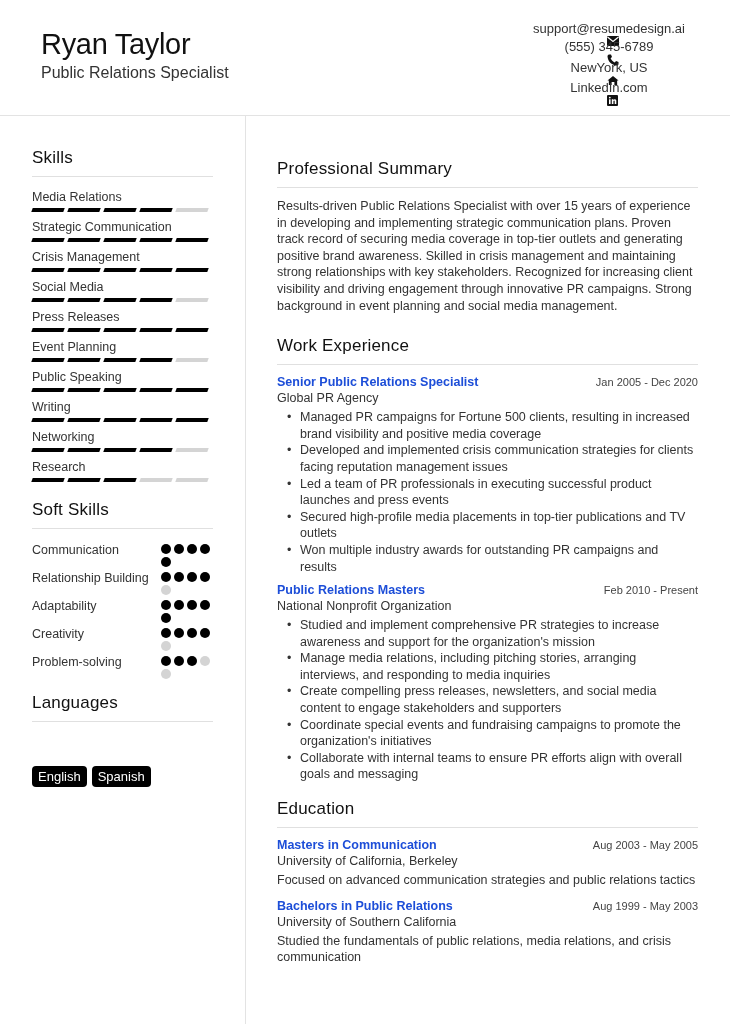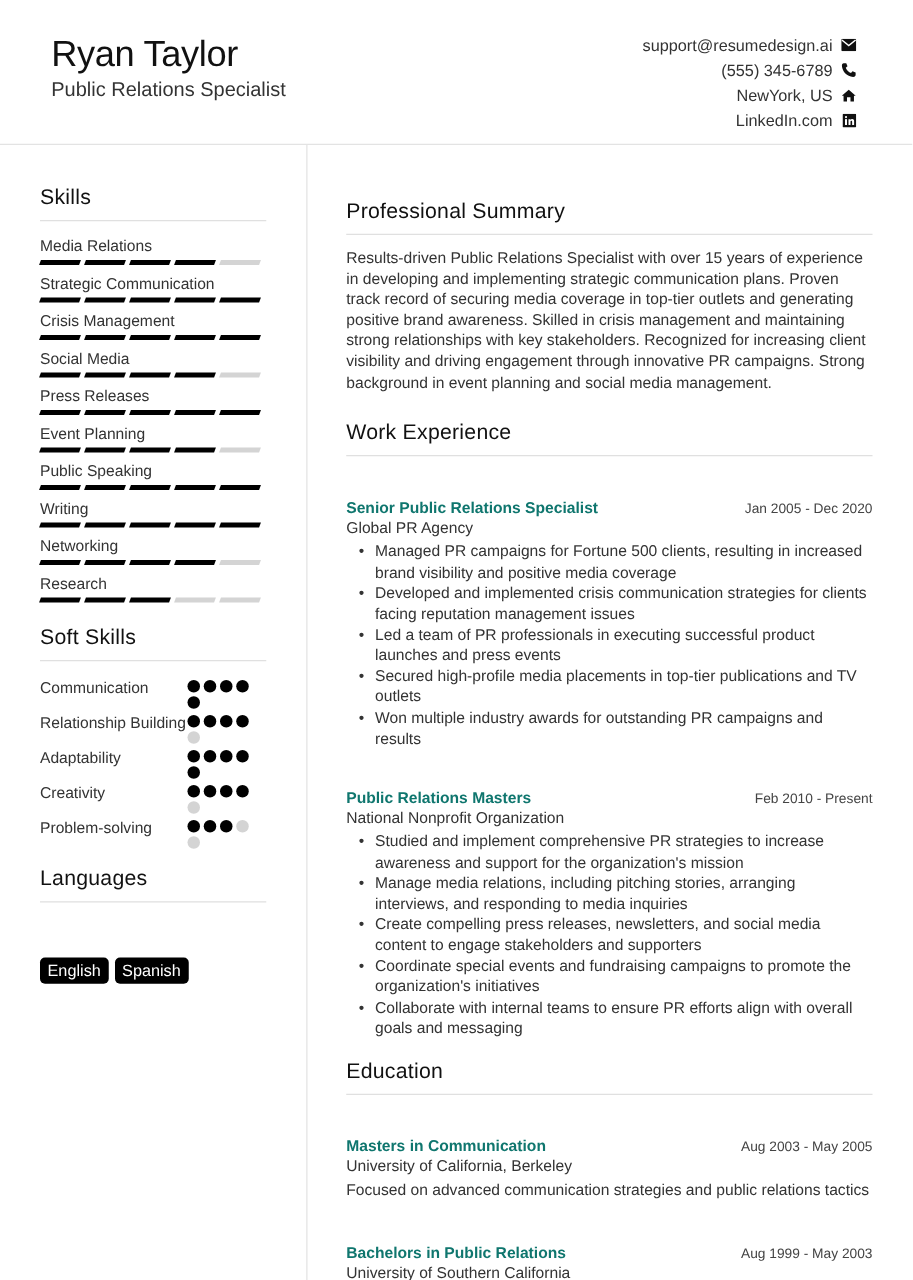--- a/index.html
+++ b/index.html
@@ -3,50 +3,50 @@
 <meta charset="utf-8">
 <style>
   * { box-sizing: border-box; margin: 0; padding: 0; }
   html, body { width: 730px; height: 1024px; background: #ffffff; overflow: hidden; }
   body { font-family: "Liberation Sans", sans-serif; color: #222; position: relative; }
 
   .header { position: absolute; left: 0; top: 0; width: 730px; height: 116px; border-bottom: 1px solid #e3e3e3; }
   .name { position: absolute; left: 41px; top: 28px; font-size: 29px; font-weight: 500; color: #111; letter-spacing: -0.3px; }
   .title { position: absolute; left: 41px; top: 64px; font-size: 16px; color: #333; }
   .contacts { position: absolute; right: 45px; top: 26px; text-align: right; }
-  .contact-row { display: flex; justify-content: flex-end; align-items: center; height: 20px; font-size: 13px; color: #333; }
+  .contact-row { display: flex; justify-content: flex-end; align-items: center; height: 20px; font-size: 13px; color: #333; flex-direction: column; }
   .contact-row .ic { width: 12px; height: 12px; margin-left: 7px; display: inline-flex; align-items: center; justify-content: center; }
 
   .vdivider { position: absolute; left: 245px; top: 116px; width: 1px; height: 908px; background: #e3e3e3; }
 
   .sidebar { position: absolute; left: 32px; top: 148px; width: 181px; }
   .section-title { font-size: 17px; font-weight: 500; color: #111; letter-spacing: 0.2px; padding-bottom: 8px; border-bottom: 1px solid #e0e0e0; margin-bottom: 12px; }
   .skill { margin-bottom: 7px; }
   .skill-label { font-size: 12.5px; color: #333; line-height: 16px; }
   .bars { display: flex; gap: 4px; margin-top: 3px; }
   .bar { width: 32px; height: 4px; background: #000; transform: skewX(-20deg); }
   .bar.off { background: #d4d4d4; }
 
   .soft-title { margin-top: 18px; }
-  .soft-row { display: flex; align-items: flex-start; margin-bottom: 2px; min-height: 20px; }
+  .soft-row { display: flex; align-items: flex-start; margin-bottom: 2px; min-height: 20px; justify-content: space-between; }
   .soft-label { width: 118px; font-size: 12.5px; color: #333; line-height: 17px; padding-top: 1px; }
   .dots { width: 52px; display: flex; flex-wrap: wrap; gap: 3px 3px; padding-top: 3px; }
   .dot { width: 10px; height: 10px; border-radius: 50%; background: #000; }
   .dot.off { background: #d4d4d4; }
 
   .lang-title { margin-top: 14px; }
   .langs { display: flex; gap: 5px; }
   .lang { background: #000; color: #fff; font-size: 13px; padding: 3px 6px; border-radius: 4px; margin-top: 32px; }
 
   .main { position: absolute; left: 277px; top: 159px; width: 421px; }
   .main .section-title { margin-bottom: 10px; }
   .summary { font-size: 12.5px; line-height: 16.6px; color: #333; margin-bottom: 22px; }
   .job { margin-bottom: 8px; }
   .job-head { display: flex; justify-content: space-between; align-items: baseline; }
-  .job-title { font-size: 12.5px; font-weight: 700; color: #0f766e; margin-top: 24px; }
+  .job-title { font-size: 12.5px; font-weight: 700; color: #1d4ed8; }
   .job-date { font-size: 11px; color: #444; }
   .job-org { font-size: 12.5px; color: #333; margin-top: 2px; margin-bottom: 4px; }
   .bullets { list-style: none; padding-left: 23px; }
   .bullets li { position: relative; font-size: 12.5px; line-height: 16.6px; color: #333; }
   .bullets li::before { content: "•"; position: absolute; left: -13px; top: 0; }
   .edu-title { margin-top: 16px; }
   .edu { margin-bottom: 10px; }
   .edu-desc { font-size: 12.5px; line-height: 16.6px; color: #333; margin-top: 4px; }
 </style>
 </head>

